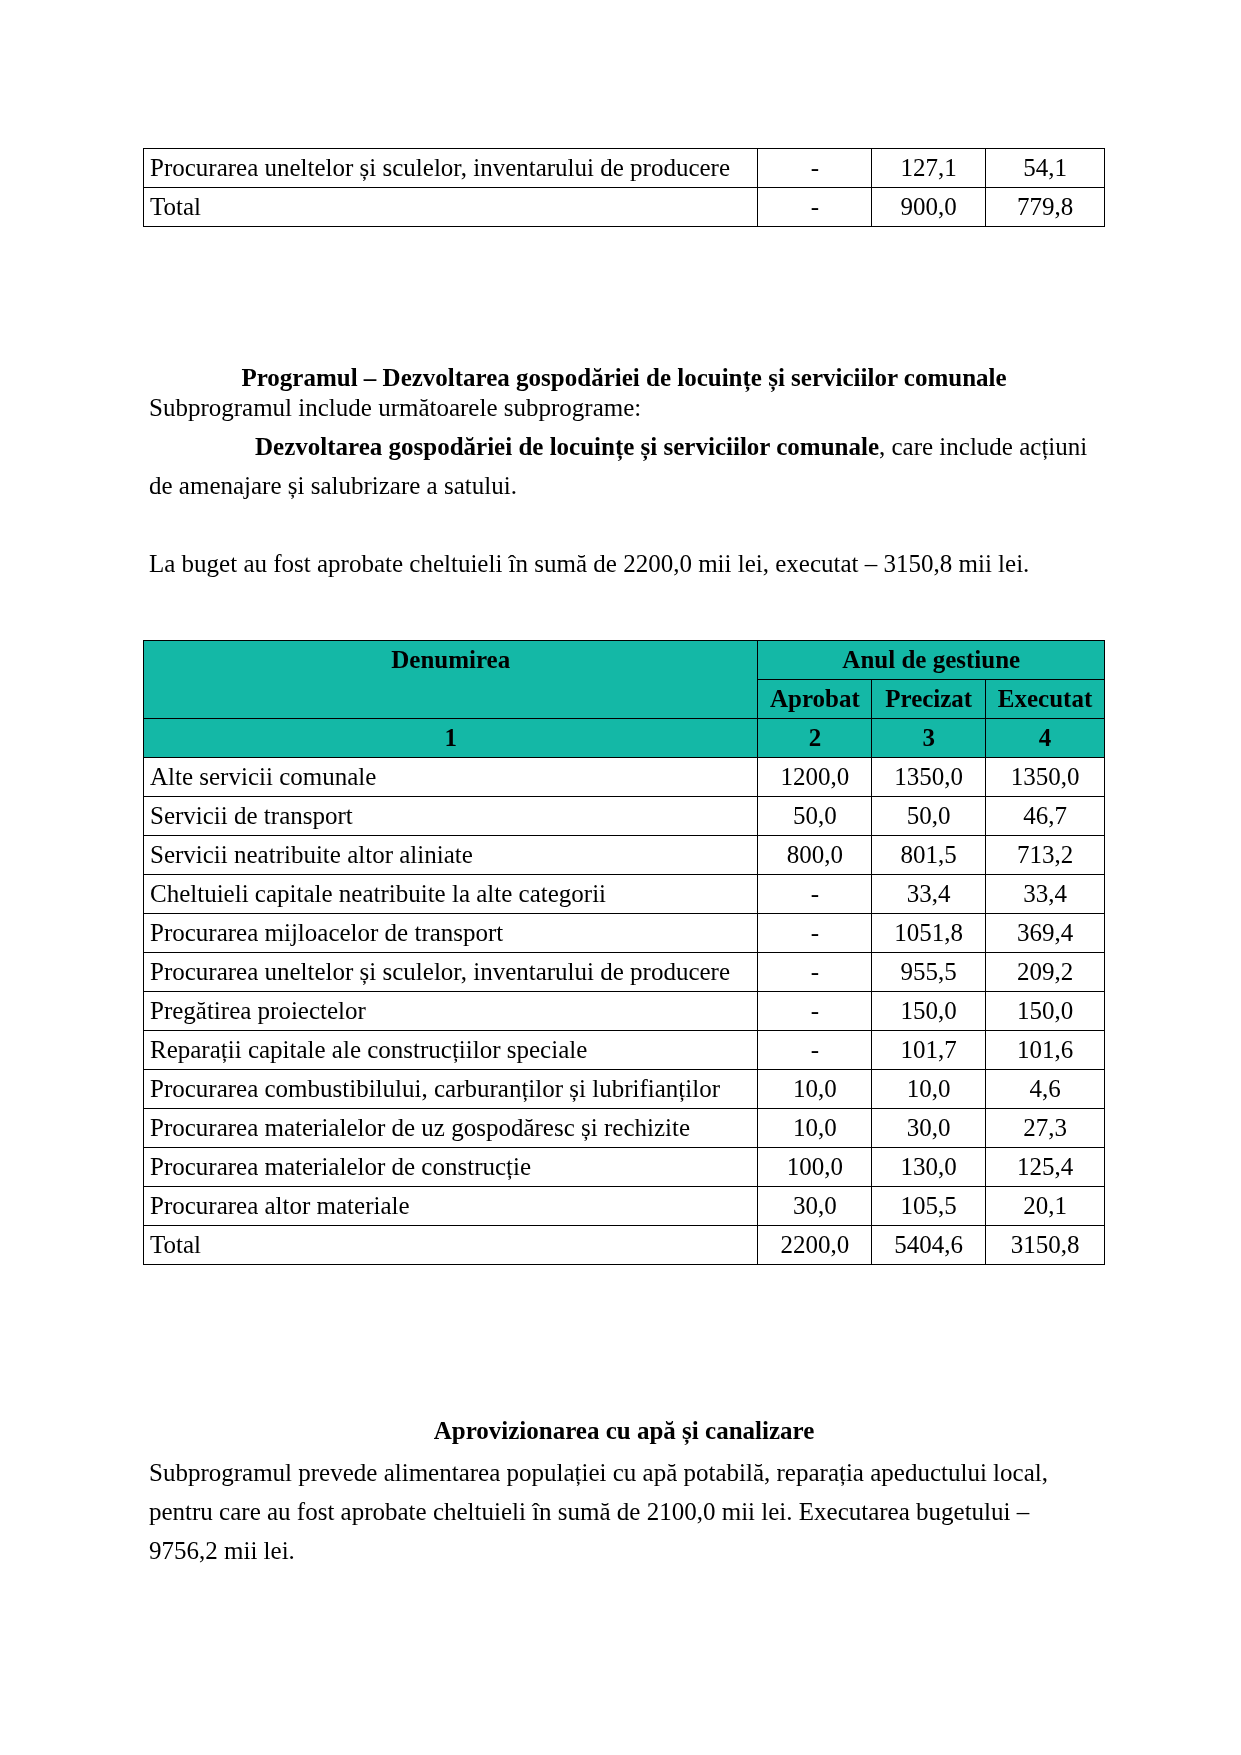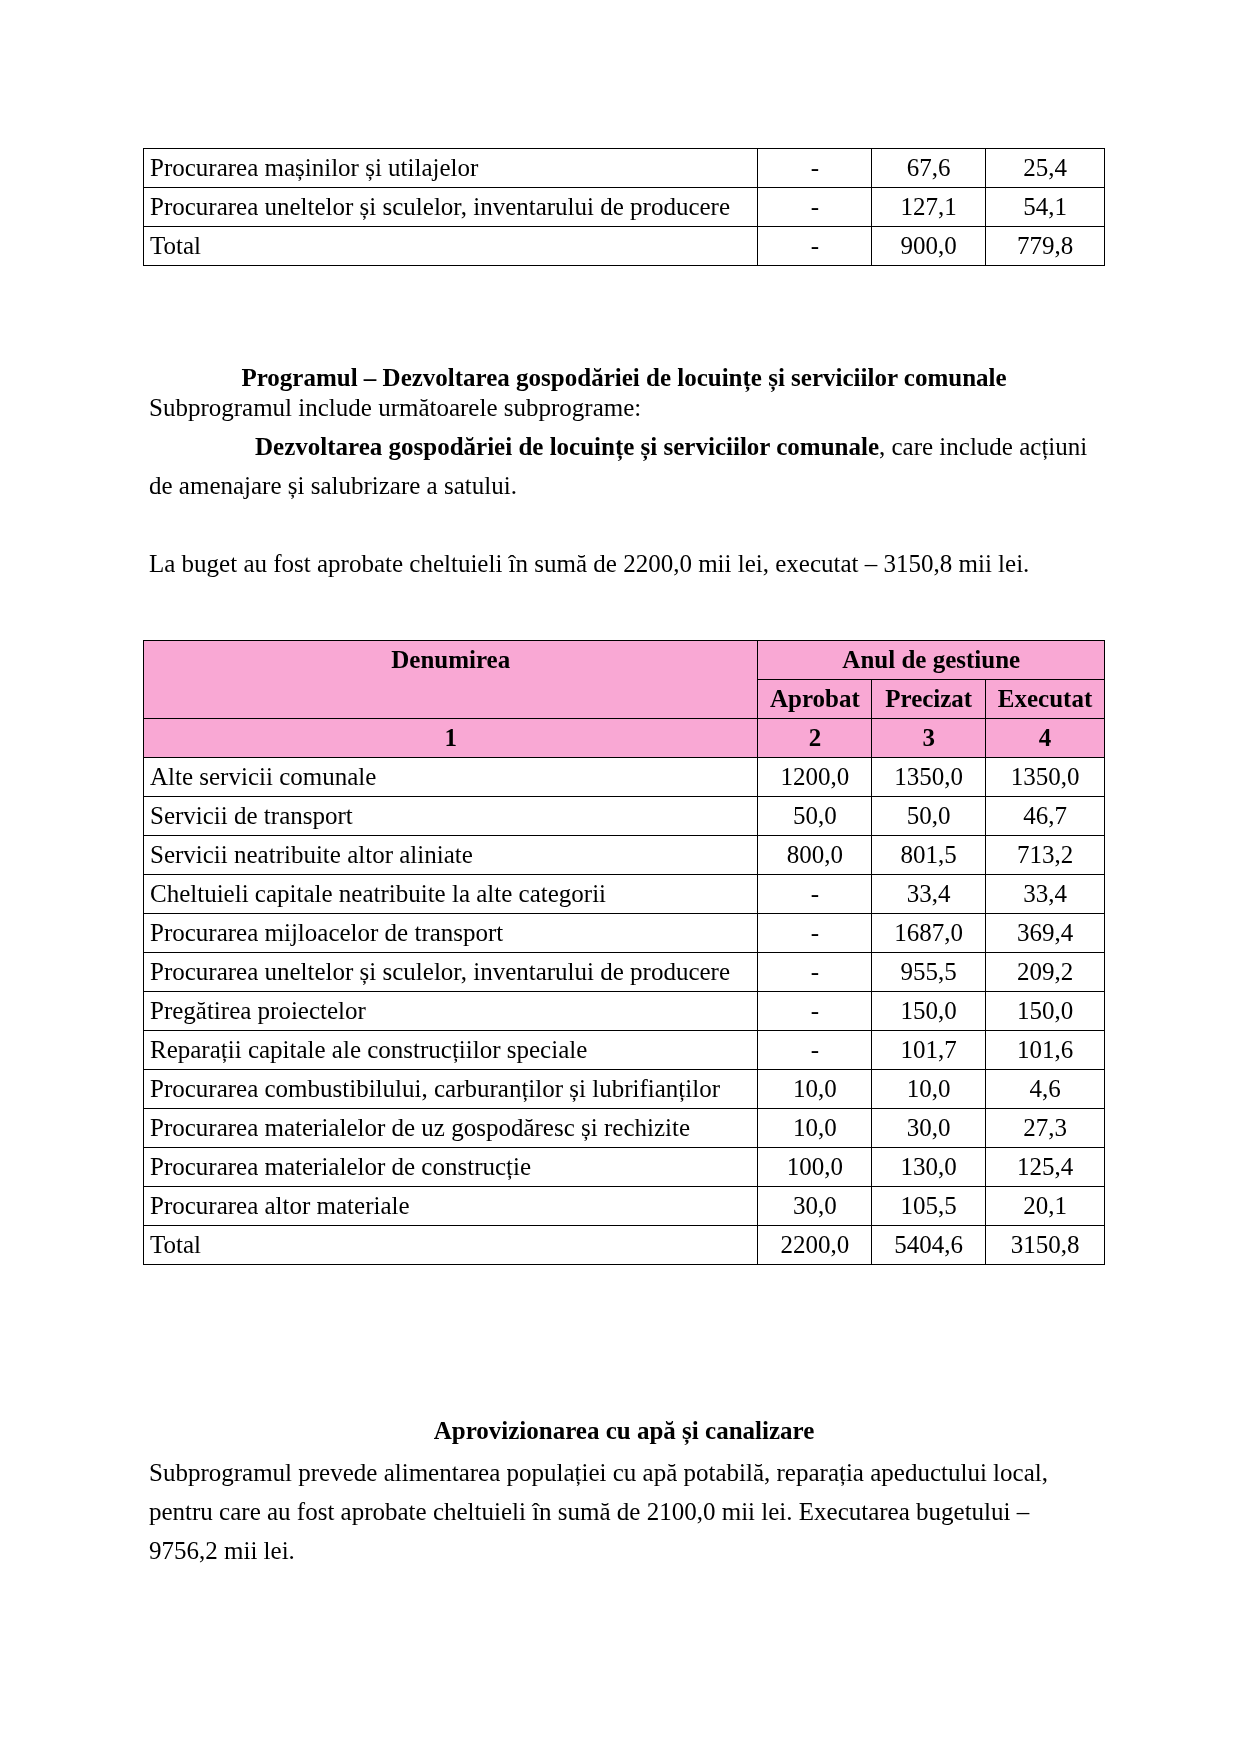--- a/index.html
+++ b/index.html
@@ -3,43 +3,37 @@
 <meta charset="utf-8">
 <style>
   html, body { margin: 0; padding: 0; background: #ffffff; }
   body {
     width: 1241px; height: 1755px; position: relative; overflow: hidden;
     font-family: "Liberation Serif", serif; color: #000; font-size: 25px;
   }
   table { border-collapse: collapse; position: absolute; left: 143px; width: 962px; }
   td, th { border: 1.5px solid #000; padding: 2px 6px; vertical-align: top; line-height: 34px; }
   td.num { text-align: center; }
-  th { font-weight: bold; text-align: center; background: #f9a8d4; vertical-align: top; }
+  th { font-weight: bold; text-align: center; background: #14b8a6; vertical-align: top; }
   .col1 { width: 597px; }
   .col2 { width: 100px; }
   .col3 { width: 100px; }
   .col4 { width: 105px; }
   #t1 { top: 148px; }
   #t2 { top: 640px; }
   .heading { position: absolute; left: 143px; width: 962px; text-align: center; font-weight: bold; }
   .para { position: absolute; left: 149px; width: 950px; line-height: 39px; }
   .indent { text-indent: 74px; }
   b { font-weight: bold; margin-left: 32px; }
 </style>
 </head>
 <body>
 
 <table id="t1">
   <tbody id="t1-body">
-      <tr>
-        <td class="col1">Procurarea mașinilor și utilajelor</td>
-        <td class="num col2">-</td>
-        <td class="num col3">67,6</td>
-        <td class="num col4">25,4</td>
-      </tr>
       <tr>
         <td class="col1">Procurarea uneltelor și sculelor, inventarului de producere</td>
         <td class="num col2">-</td>
         <td class="num col3">127,1</td>
         <td class="num col4">54,1</td>
       </tr>
       <tr>
         <td class="col1">Total</td>
         <td class="num col2">-</td>
         <td class="num col3">900,0</td>
@@ -92,21 +86,21 @@
       </tr>
       <tr>
         <td class="col1">Cheltuieli capitale neatribuite la alte categorii</td>
         <td class="num col2">-</td>
         <td class="num col3">33,4</td>
         <td class="num col4">33,4</td>
       </tr>
       <tr>
         <td class="col1">Procurarea mijloacelor de transport</td>
         <td class="num col2">-</td>
-        <td class="num col3">1687,0</td>
+        <td class="num col3">1051,8</td>
         <td class="num col4">369,4</td>
       </tr>
       <tr>
         <td class="col1">Procurarea uneltelor și sculelor, inventarului de producere</td>
         <td class="num col2">-</td>
         <td class="num col3">955,5</td>
         <td class="num col4">209,2</td>
       </tr>
       <tr>
         <td class="col1">Pregătirea proiectelor</td>

